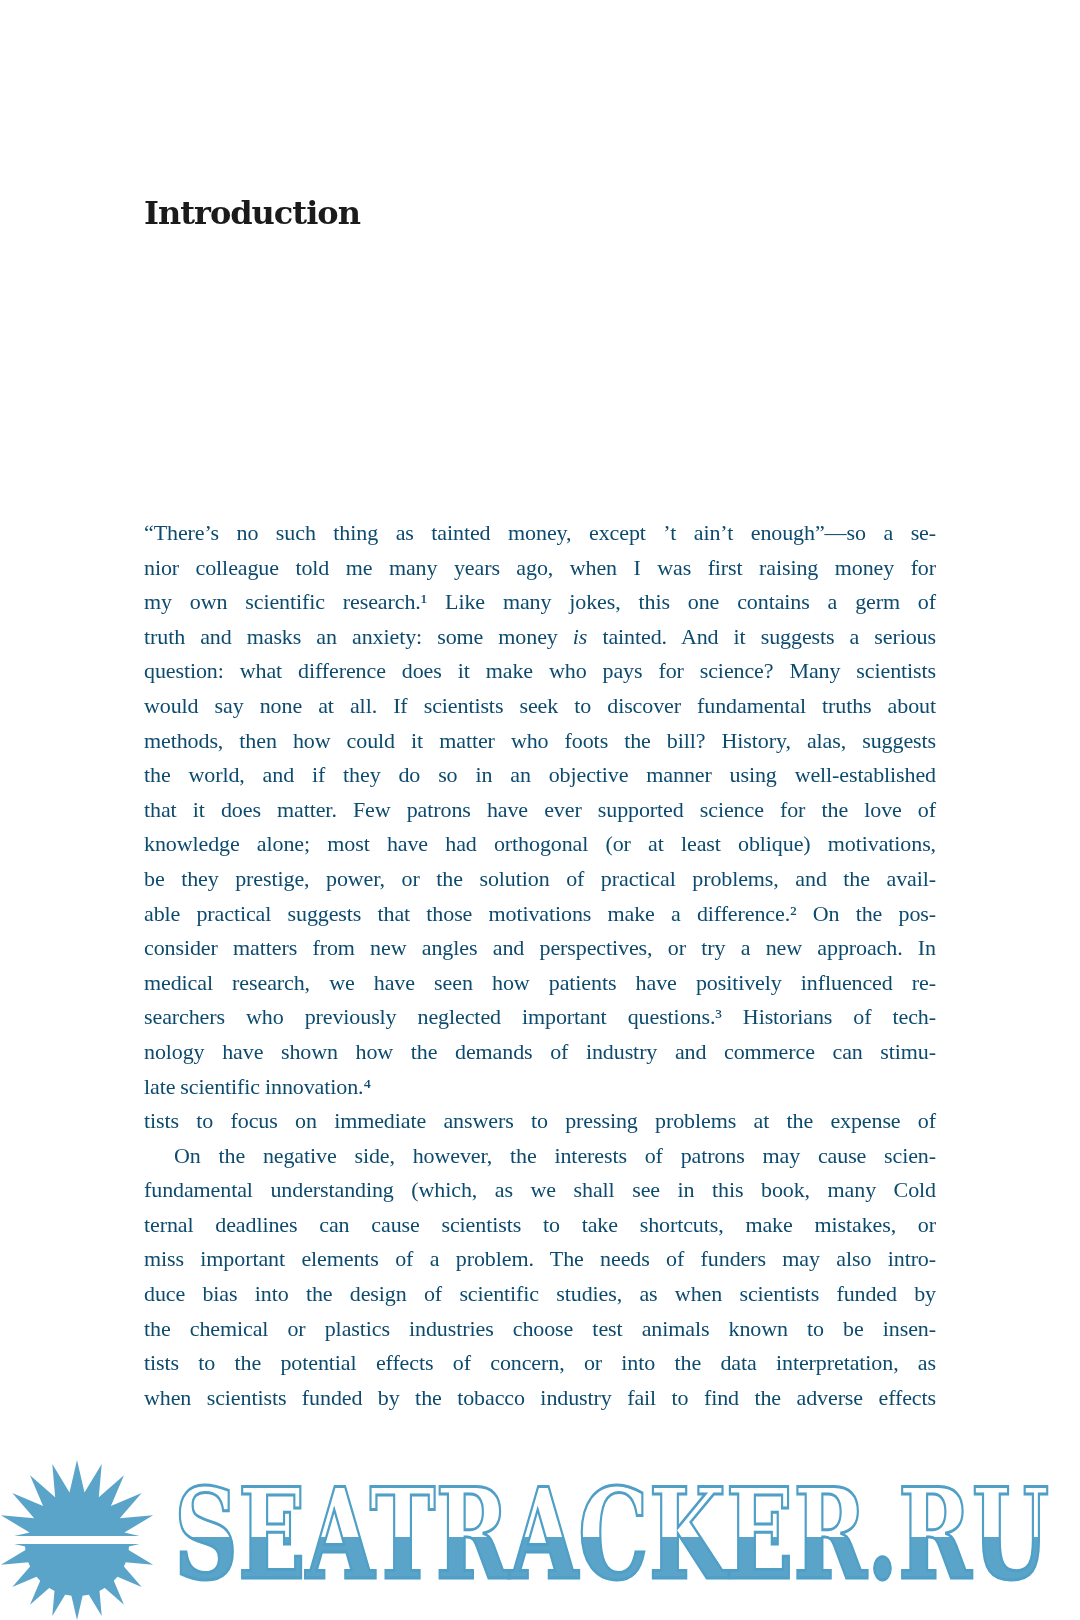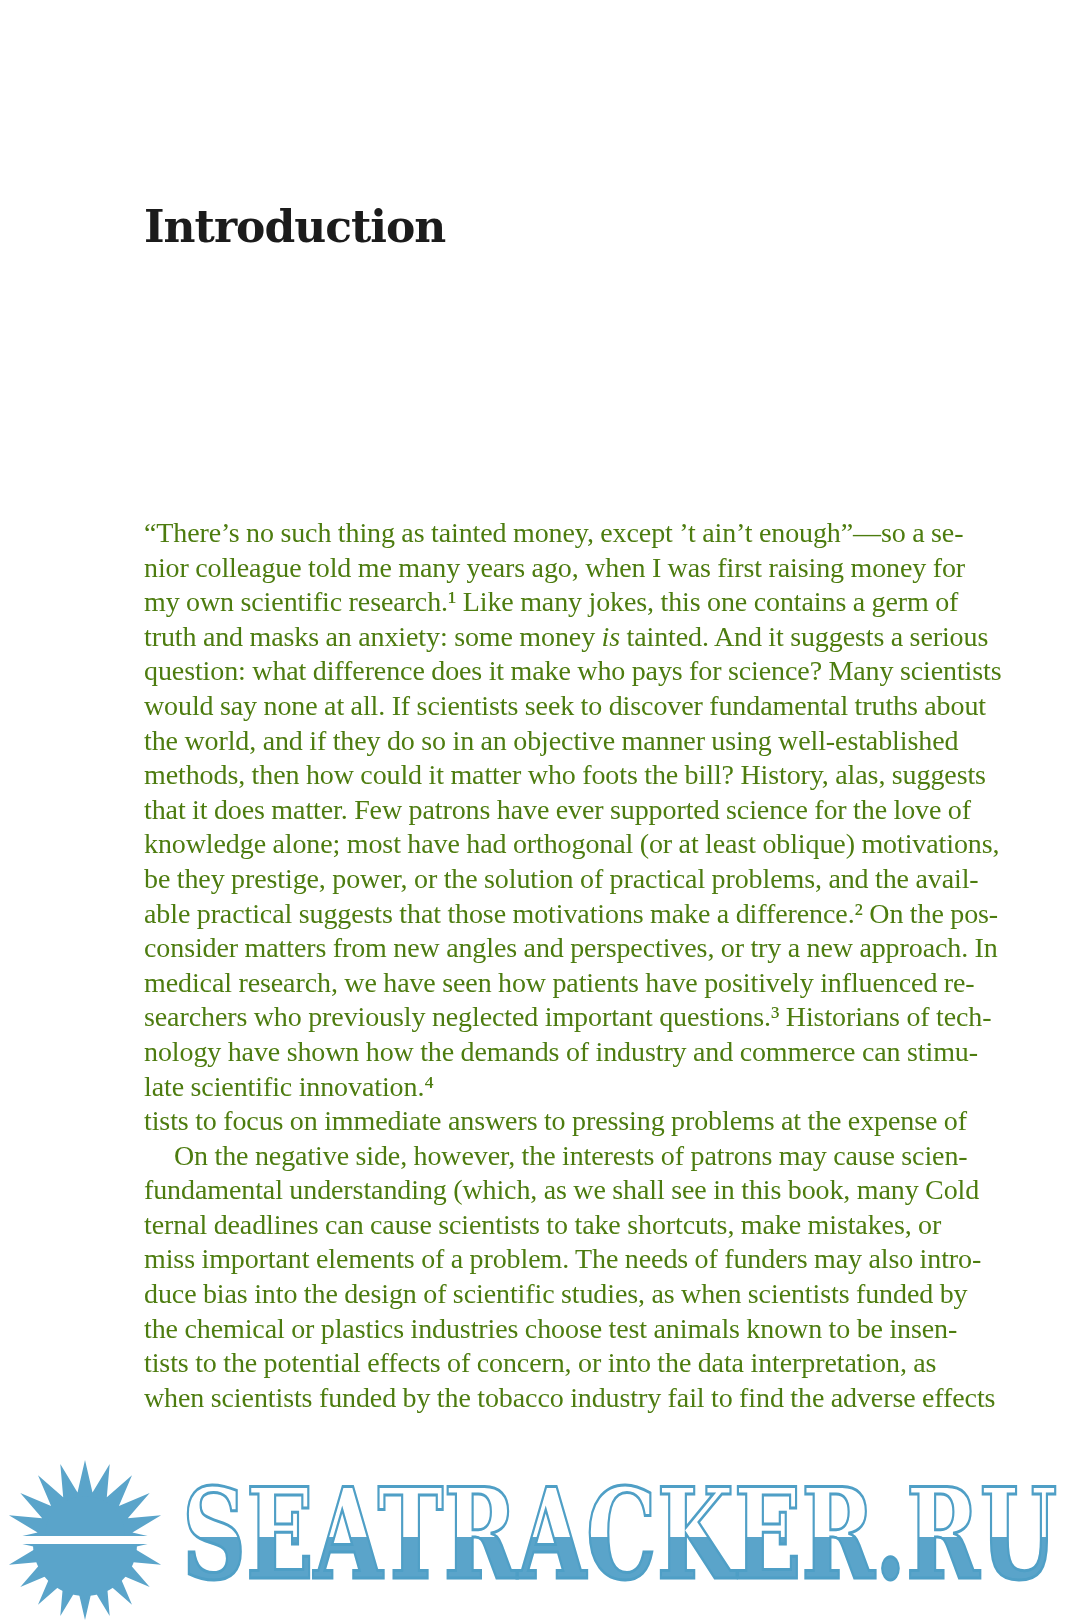--- a/index.html
+++ b/index.html
@@ -2,55 +2,55 @@
 <html><head>
 <meta charset="utf-8">
 <style>
   html,body{margin:0;padding:0;}
   body{
     width:1080px;height:1620px;position:relative;background:#ffffff;
     overflow:hidden;font-family:"Liberation Serif",serif;
   }
   .page-title{
     position:absolute;left:144px;top:176px;
-    font-family:"DejaVu Serif",serif;font-weight:700;font-size:44px;
+    font-family:"DejaVu Serif",serif;font-weight:700;font-size:32px;
     letter-spacing:-1px;color:#1b1b1b;line-height:1;
   }
   .body-text{
     position:absolute;left:144px;top:516px;width:792px;
-    font-size:28px;line-height:34.6px;color:#4d7c0f;
+    font-size:22px;line-height:34.6px;color:#0c4a6e;
     letter-spacing:-0.1px;word-spacing:-0.4px;
   }
   .text-line{
     white-space:nowrap;
     text-align:justify;
     
     text-align-last:justify;
   }
   .text-line.para-end{text-align-last:left;}
   .text-line.indent{padding-left:30px;}
   .text-line i{}
-  .watermark{position:absolute;left:12px;top:1408px;width:1016px;height:212px;pointer-events:none;}
+  .watermark{position:absolute;left:4px;top:1408px;width:1016px;height:212px;pointer-events:none;}
   .wm-sun{position:absolute;left:-37px;top:22px;}
   .wm-textsvg{position:absolute;left:0;top:0;}
 </style>
 </head>
 <body>
 
 <h1 class="page-title">Introduction</h1>
 
 <div class="body-text" id="body-text">
     <div class="text-line"><span>“There’s no such thing as tainted money, except ’t ain’t enough”—so a se-</span></div>
     <div class="text-line"><span>nior colleague told me many years ago, when I was first raising money for</span></div>
     <div class="text-line"><span>my own scientific research.¹ Like many jokes, this one contains a germ of</span></div>
     <div class="text-line"><span>truth and masks an anxiety: some money </span><i>is</i><span> tainted. And it suggests a serious</span></div>
     <div class="text-line"><span>question: what difference does it make who pays for science? Many scientists</span></div>
     <div class="text-line"><span>would say none at all. If scientists seek to discover fundamental truths about</span></div>
+    <div class="text-line"><span>methods, then how could it matter who foots the bill? History, alas, suggests</span></div>
     <div class="text-line"><span>the world, and if they do so in an objective manner using well-established</span></div>
-    <div class="text-line"><span>methods, then how could it matter who foots the bill? History, alas, suggests</span></div>
     <div class="text-line"><span>that it does matter. Few patrons have ever supported science for the love of</span></div>
     <div class="text-line"><span>knowledge alone; most have had orthogonal (or at least oblique) motivations,</span></div>
     <div class="text-line"><span>be they prestige, power, or the solution of practical problems, and the avail-</span></div>
     <div class="text-line"><span>able practical suggests that those motivations make a difference.² On the pos-</span></div>
     <div class="text-line"><span>consider matters from new angles and perspectives, or try a new approach. In</span></div>
     <div class="text-line"><span>medical research, we have seen how patients have positively influenced re-</span></div>
     <div class="text-line"><span>searchers who previously neglected important questions.³ Historians of tech-</span></div>
     <div class="text-line"><span>nology have shown how the demands of industry and commerce can stimu-</span></div>
     <div class="text-line para-end"><span>late scientific innovation.⁴</span></div>
     <div class="text-line"><span>tists to focus on immediate answers to pressing problems at the expense of</span></div>

